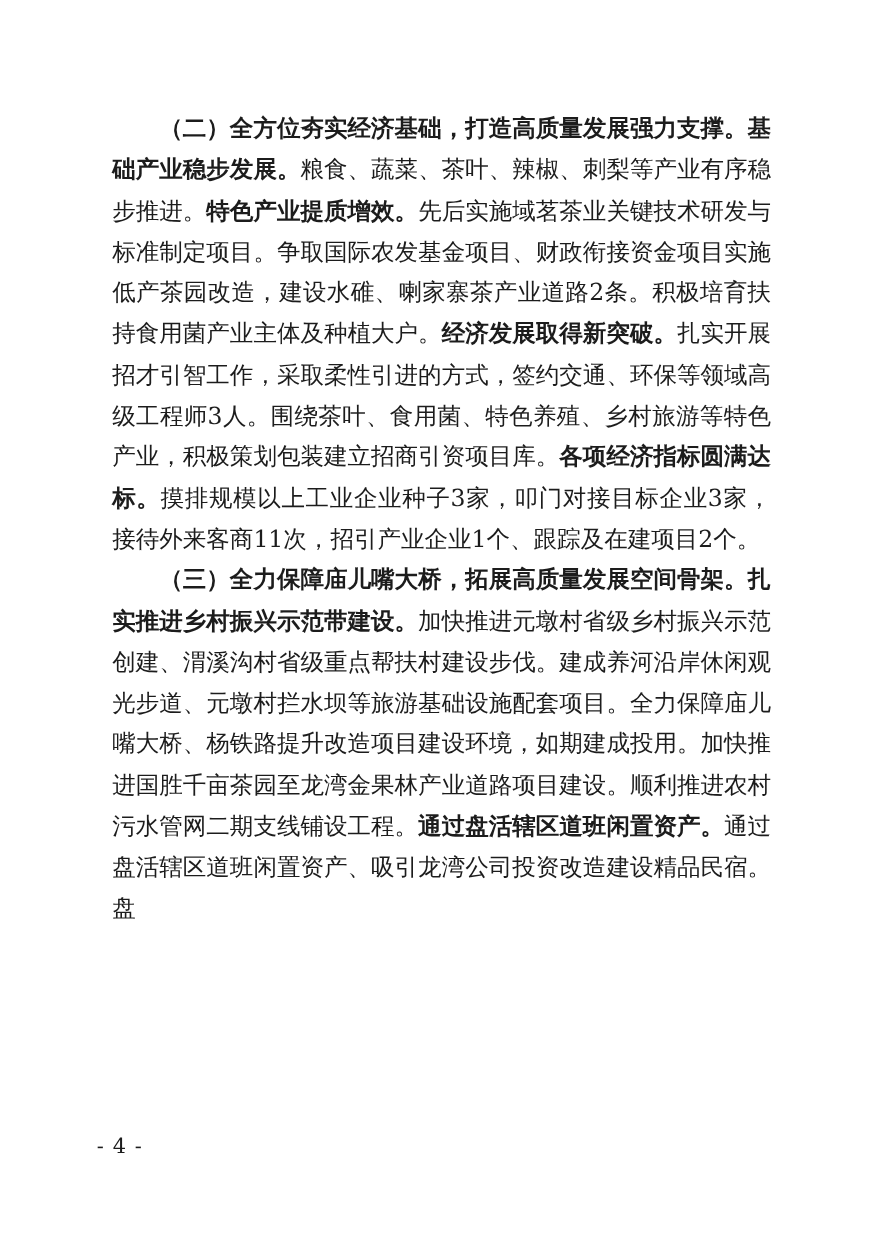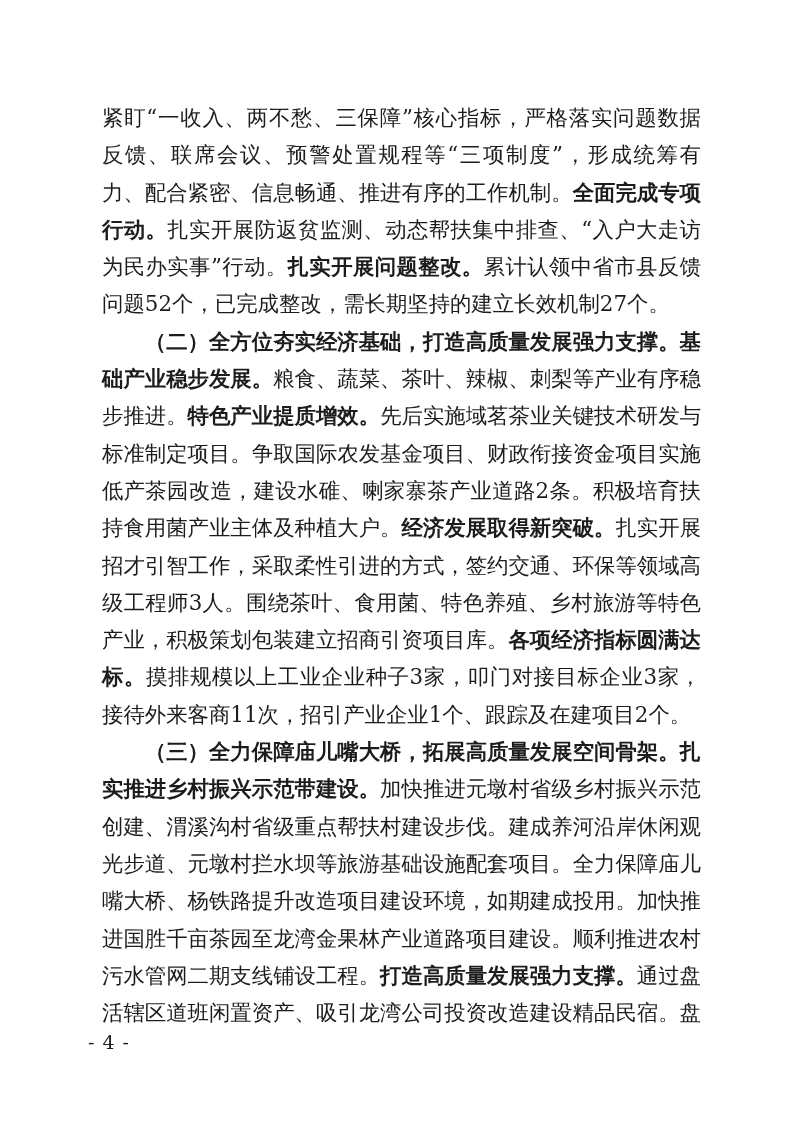--- a/index.html
+++ b/index.html
@@ -47,29 +47,26 @@
     letter-spacing: 1px;
   }
 </style>
 </head>
 <body>
 
 <div class="page">
 
   <div class="content">
 
-    <p>
-      <span>紧盯“一收入、两不愁、三保障”核心指标，严格落实问题数据反馈、联席会议、预警处置规程等“三项制度”，形成统筹有力、配合紧密、信息畅通、推进有序的工作机制。</span><span class="b">全面完成专项行动。</span><span>扎实开展防返贫监测、动态帮扶集中排查、“入户大走访为民办实事”行动。</span><span class="b">扎实开展问题整改。</span><span>累计认领中省市县反馈问题52个，已完成整改，需长期坚持的建立长效机制27个。</span>
-    </p>
 
     <p class="indent">
       <span class="b">（二）全方位夯实经济基础，打造高质量发展强力支撑。基础产业稳步发展。</span><span>粮食、蔬菜、茶叶、辣椒、刺梨等产业有序稳步推进。</span><span class="b">特色产业提质增效。</span><span>先后实施域茗茶业关键技术研发与标准制定项目。争取国际农发基金项目、财政衔接资金项目实施低产茶园改造，建设水碓、喇家寨茶产业道路2条。积极培育扶持食用菌产业主体及种植大户。</span><span class="b">经济发展取得新突破。</span><span>扎实开展招才引智工作，采取柔性引进的方式，签约交通、环保等领域高级工程师3人。围绕茶叶、食用菌、特色养殖、乡村旅游等特色产业，积极策划包装建立招商引资项目库。</span><span class="b">各项经济指标圆满达标。</span><span>摸排规模以上工业企业种子3家，叩门对接目标企业3家，接待外来客商11次，招引产业企业1个、跟踪及在建项目2个。</span>
     </p>
 
     <p class="indent">
-      <span class="b">（三）全力保障庙儿嘴大桥，拓展高质量发展空间骨架。扎实推进乡村振兴示范带建设。</span><span>加快推进元墩村省级乡村振兴示范创建、渭溪沟村省级重点帮扶村建设步伐。建成养河沿岸休闲观光步道、元墩村拦水坝等旅游基础设施配套项目。全力保障庙儿嘴大桥、杨铁路提升改造项目建设环境，如期建成投用。加快推进国胜千亩茶园至龙湾金果林产业道路项目建设。顺利推进农村污水管网二期支线铺设工程。</span><span class="b">打造高质量发展强力支撑。</span><span>通过盘活辖区道班闲置资产、吸引龙湾公司投资改造建设精品民宿。盘</span>
+      <span class="b">（三）全力保障庙儿嘴大桥，拓展高质量发展空间骨架。扎实推进乡村振兴示范带建设。</span><span>加快推进元墩村省级乡村振兴示范创建、渭溪沟村省级重点帮扶村建设步伐。建成养河沿岸休闲观光步道、元墩村拦水坝等旅游基础设施配套项目。全力保障庙儿嘴大桥、杨铁路提升改造项目建设环境，如期建成投用。加快推进国胜千亩茶园至龙湾金果林产业道路项目建设。顺利推进农村污水管网二期支线铺设工程。</span><span class="b">通过盘活辖区道班闲置资产。</span><span>通过盘活辖区道班闲置资产、吸引龙湾公司投资改造建设精品民宿。盘</span>
     </p>
 
   </div>
 
   <div class="page-number">- 4 -</div>
 
 </div>
 
 </body></html>

